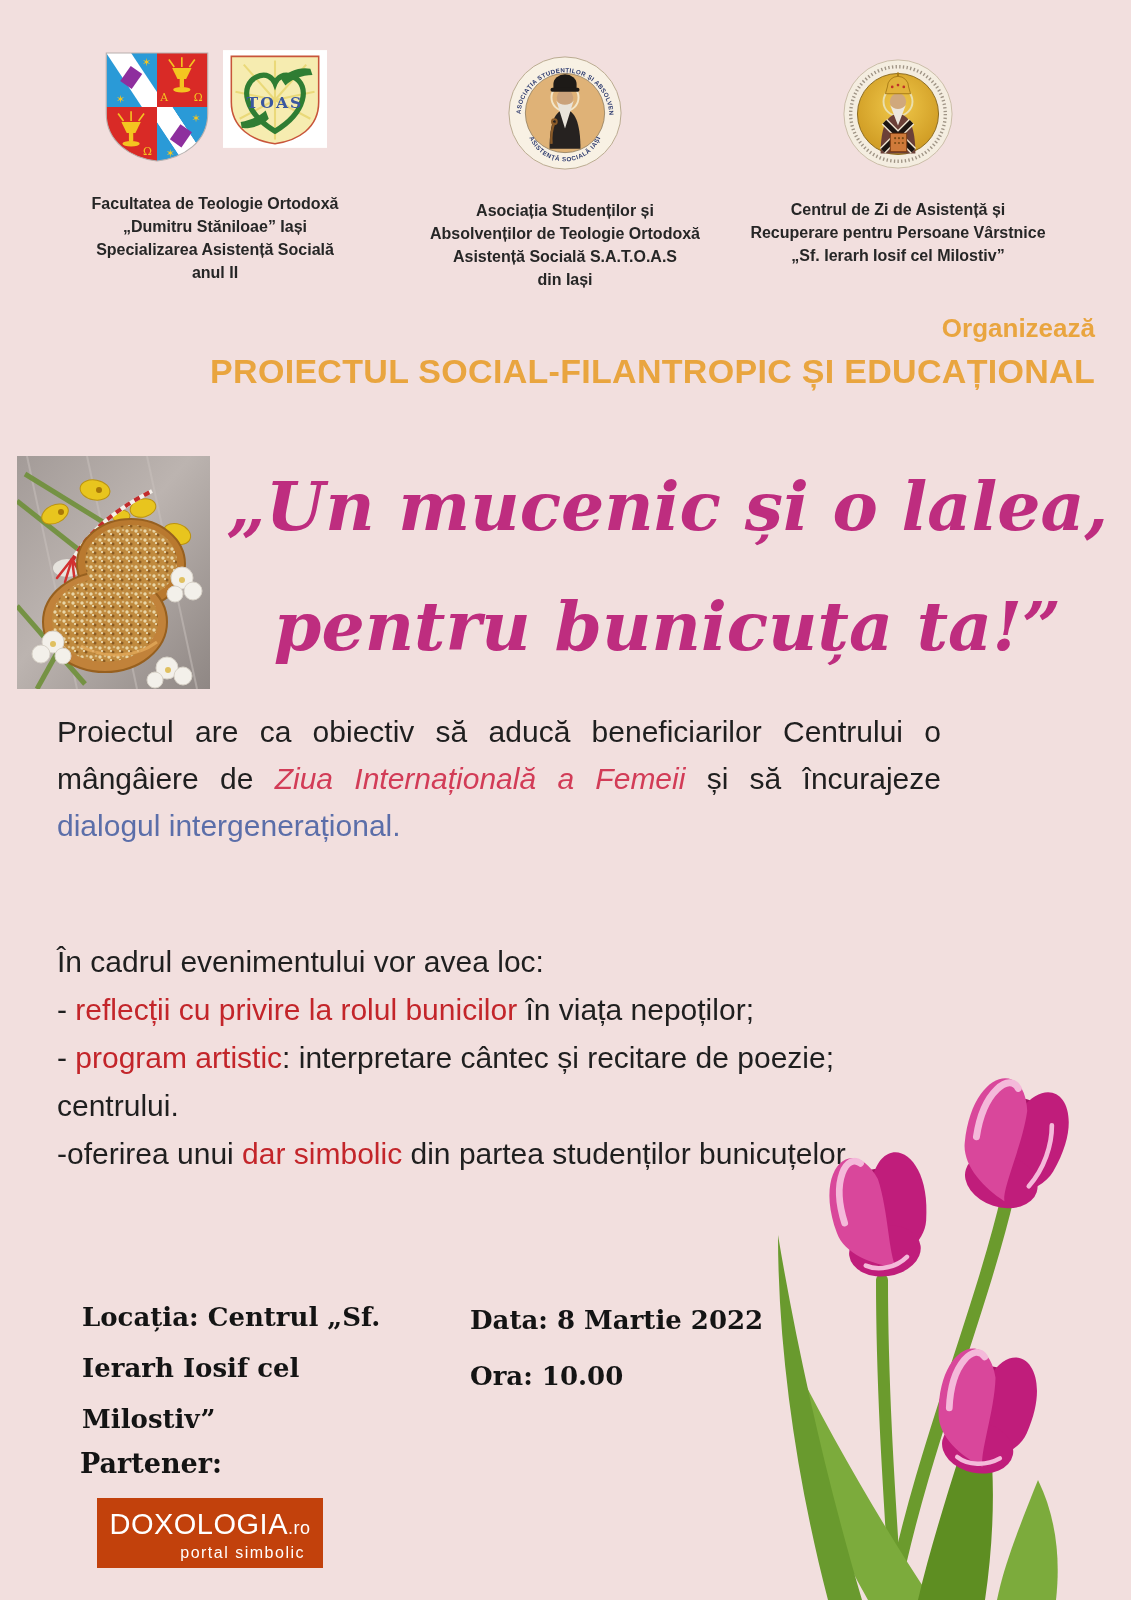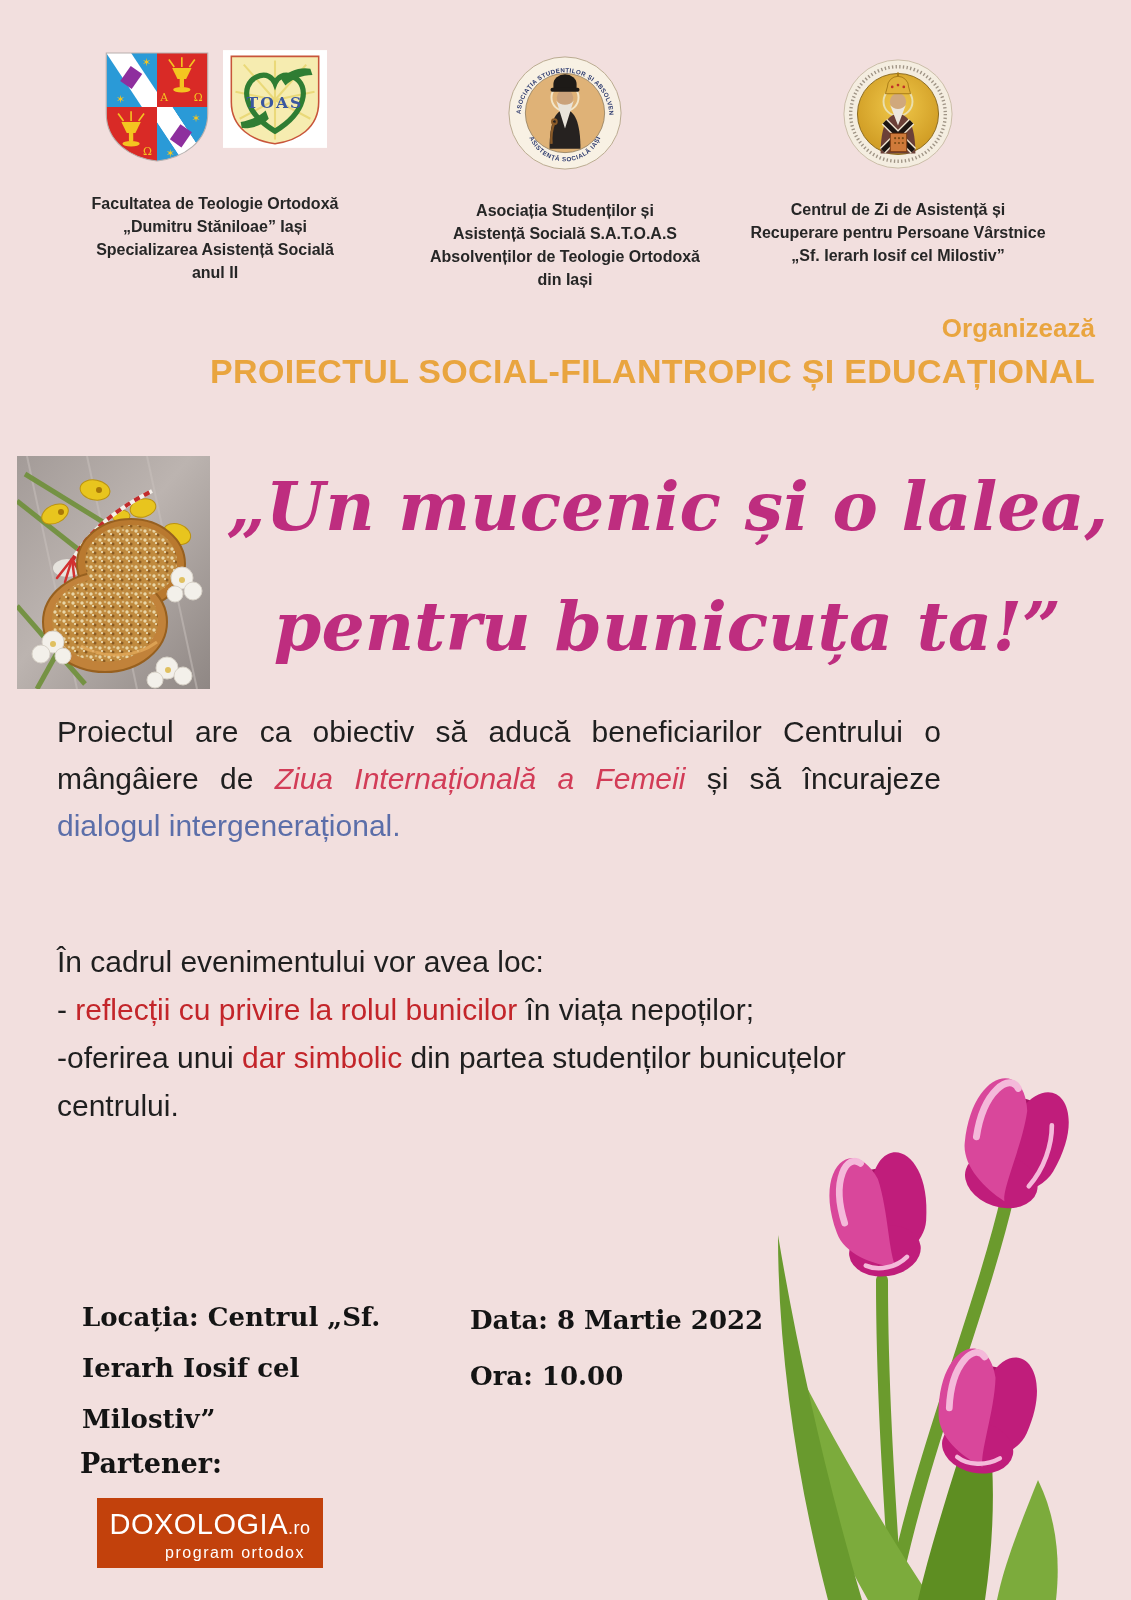--- a/index.html
+++ b/index.html
@@ -153,22 +153,22 @@
         <circle cx="60" cy="44" r="8.5" fill="#caa27b"></circle>
         <path d="M48,30 a12,10 0 0 1 24,0 v5 h-24 z" fill="#1d1a17"></path>
         <rect x="45" y="34" width="30" height="4" rx="2" fill="#1d1a17"></rect>
         <path d="M51,47 L60,76 L69,47 C65,53 55,53 51,47 Z" fill="#e8e3da"></path>
         <path d="M49,70 q-4,10 -3,22" stroke="#8a5a28" stroke-width="2.5" fill="none"></path>
         <circle cx="49" cy="69" r="2.5" fill="none" stroke="#8a5a28" stroke-width="2"></circle>
       </g>
     </svg>
     <div class="org-caption">
       <div>Asociația Studenților și</div>
+      <div>Absolvenților de Teologie Ortodoxă</div>
       <div>Asistență Socială S.A.T.O.A.S</div>
-      <div>Absolvenților de Teologie Ortodoxă</div>
       <div>din Iași</div>
     </div>
   </div>
 
   <div class="org-col" id="org-col-3">
     <svg width="112" height="112" viewBox="0 0 116 116" style="margin:0 auto">
       <defs>
         <radialGradient id="goldGrad" cx="50%" cy="40%" r="70%">
           <stop offset="0%" stop-color="#f0c84a"></stop>
             <stop offset="100%" stop-color="#c9931c"></stop>
@@ -299,34 +299,35 @@
 
   <div class="intro">
     <div class="jline"><span class="run-dark">Proiectul are ca obiectiv să aducă beneficiarilor Centrului o</span></div>
     <div class="jline"><span class="run-dark">mângâiere de </span><span class="run-rose">Ziua Internațională a Femeii</span><span class="run-dark"> și să încurajeze</span></div>
     <div><span class="run-blue">dialogul intergenerațional.</span></div>
   </div>
 
   <div class="agenda">
     <div>În cadrul evenimentului vor avea loc:</div>
     <div><span class="run-dark">- </span><span class="run-red">reflecții cu privire la rolul bunicilor</span><span class="run-dark"> în viața nepoților;</span></div>
+    <div><span class="run-dark">- </span><span class="run-red">program artistic</span><span class="run-dark">: interpretare cântec și recitare de poezie;</span></div>
+    <div><span class="run-dark">centrului.</span></div>
     <div><span class="run-dark">-oferirea unui </span><span class="run-red">dar simbolic</span><span class="run-dark"> din partea studenților bunicuțelor</span></div>
-    <div><span class="run-dark">centrului.</span></div>
   </div>
 
   <div class="location serif">Locația: Centrul „Sf. Ierarh Iosif cel Milostiv”</div>
   <div class="datetime serif">
     <div>Data: 8 Martie 2022</div>
     <div>Ora: 10.00</div>
   </div>
   <div class="partner serif">Partener:</div>
 
   <div class="doxologia">
     <div class="dox-main"><span>DOXOLOGIA</span><span class="dox-tld">.ro</span></div>
-    <div class="dox-tag">program ortodox</div>
+    <div class="dox-tag">portal simbolic</div>
   </div>
 
   <svg class="tulips" viewBox="0 0 361 545">
 
     <g fill="none" stroke="#6b9b2d" stroke-linecap="round">
       <path d="M238,140 C210,260 150,400 122,545" stroke-width="13"></path>
       <path d="M112,225 C112,340 120,450 126,545" stroke-width="12"></path>
       <path d="M212,420 C205,470 198,510 196,545" stroke-width="12"></path>
     </g>
 

